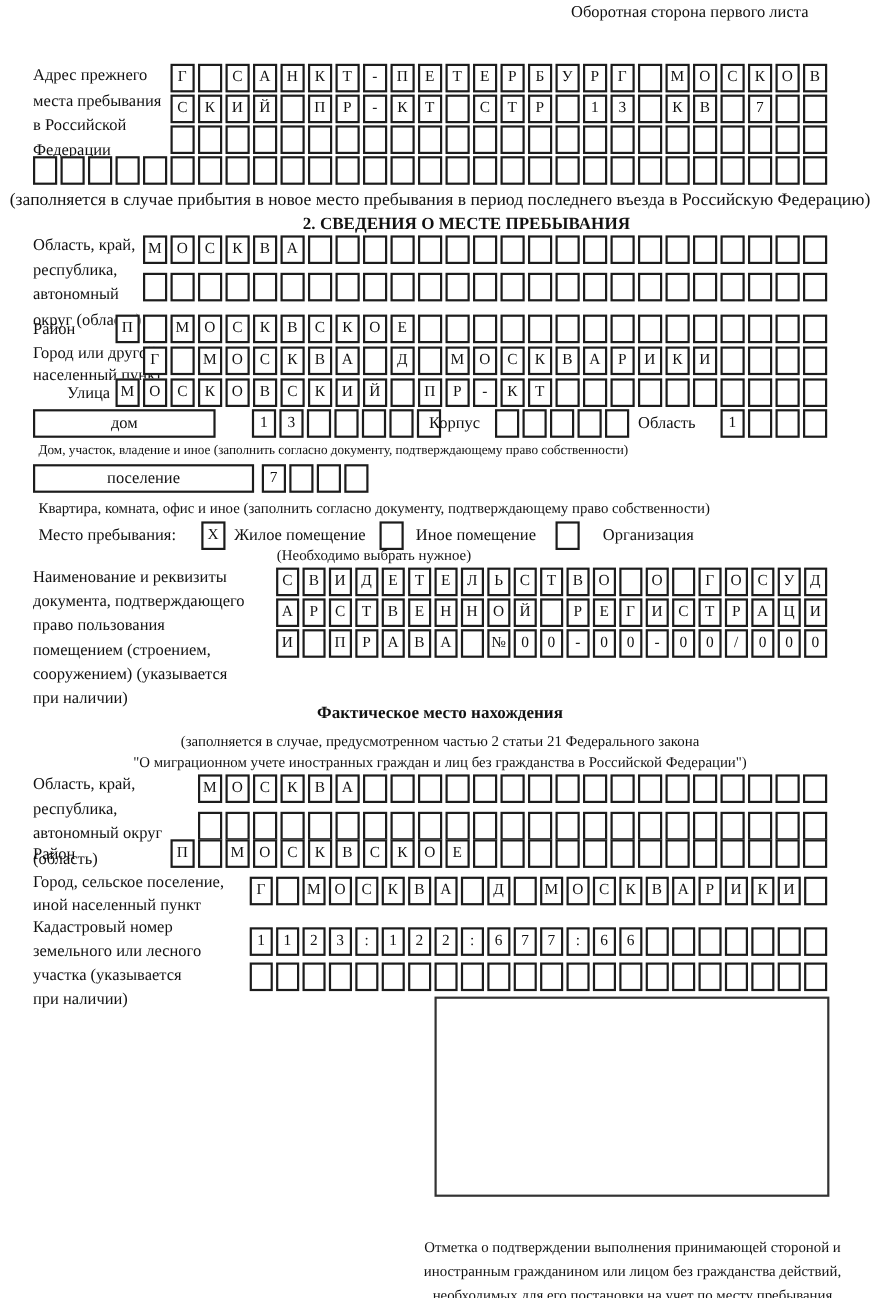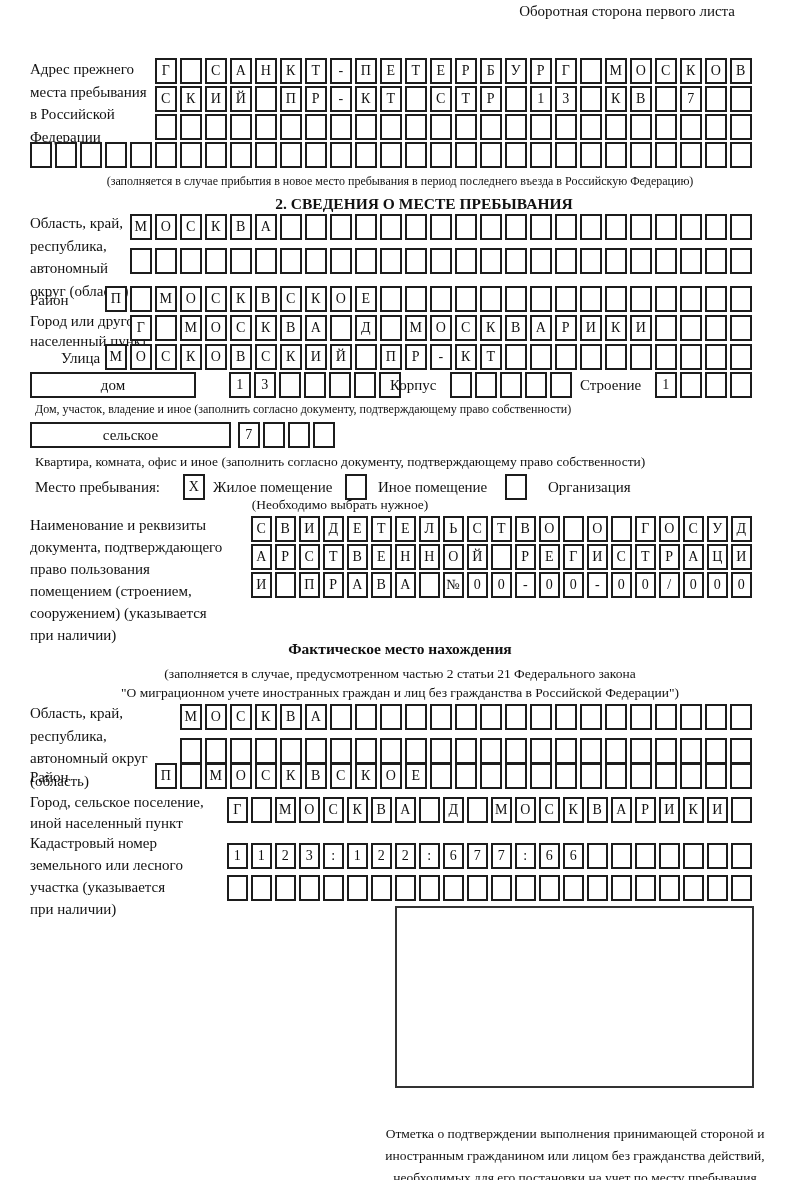--- a/index.html
+++ b/index.html
@@ -2,21 +2,21 @@
 <html lang="ru"><head>
 <meta charset="utf-8">
 <style>
   html,body{margin:0;padding:0;}
   body{
     width:800px;height:1180px;position:relative;background:#ffffff;
     font-family:"Liberation Serif", serif;color:#111;overflow:hidden;
   }
   .abs{position:absolute;}
   .lbl{font-size:15px;line-height:22.5px;white-space:pre-line;}
-  .note{font-size:12px;line-height:17px;}
+  .note{font-size:16px;line-height:17px;}
   .title{font-size:15.5px;font-weight:bold;}
   .center{text-align:center;}
   .cellrow{position:absolute;white-space:nowrap;height:26px;}
   .cell{
     display:inline-block;box-sizing:border-box;width:21.5px;height:26px;
     border:2px solid #1c1c1c;margin-right:3.5px;vertical-align:top;
     text-align:center;font-size:14px;line-height:22px;background:#fff;
   }
   .tight .cell{width:20.5px;margin-right:3.5px;}
   .widebox{
@@ -57,25 +57,25 @@
 населенный пункт</div>
 <div class="cellrow" style="left:130px;top:315px;"><span class="cell">Г</span><span class="cell"></span><span class="cell">М</span><span class="cell">О</span><span class="cell">С</span><span class="cell">К</span><span class="cell">В</span><span class="cell">А</span><span class="cell"></span><span class="cell">Д</span><span class="cell"></span><span class="cell">М</span><span class="cell">О</span><span class="cell">С</span><span class="cell">К</span><span class="cell">В</span><span class="cell">А</span><span class="cell">Р</span><span class="cell">И</span><span class="cell">К</span><span class="cell">И</span><span class="cell"></span><span class="cell"></span><span class="cell"></span><span class="cell"></span></div>
 
 <div class="abs lbl" style="left:30px;top:347px;margin-left:31px;">Улица</div>
 <div class="cellrow" style="left:105px;top:344px;"><span class="cell">М</span><span class="cell">О</span><span class="cell">С</span><span class="cell">К</span><span class="cell">О</span><span class="cell">В</span><span class="cell">С</span><span class="cell">К</span><span class="cell">И</span><span class="cell">Й</span><span class="cell"></span><span class="cell">П</span><span class="cell">Р</span><span class="cell">-</span><span class="cell">К</span><span class="cell">Т</span><span class="cell"></span><span class="cell"></span><span class="cell"></span><span class="cell"></span><span class="cell"></span><span class="cell"></span><span class="cell"></span><span class="cell"></span><span class="cell"></span><span class="cell"></span></div>
 
 <div class="widebox" style="left:30px;top:372px;width:166px;">дом</div>
 <div class="cellrow" style="left:205px;top:372px;padding-left:24px;"><span class="cell">1</span><span class="cell">3</span><span class="cell"></span><span class="cell"></span><span class="cell"></span><span class="cell"></span><span class="cell"></span></div>
 <div class="abs inline-lbl" style="left:390px;top:372px;">Корпус</div>
 <div class="cellrow" style="left:450px;top:372px;"><span class="cell"></span><span class="cell"></span><span class="cell"></span><span class="cell"></span><span class="cell"></span></div>
-<div class="abs inline-lbl" style="left:580px;top:372px;">Строение</div>
+<div class="abs inline-lbl" style="left:580px;top:372px;">Область</div>
 <div class="cellrow" style="left:655px;top:372px;"><span class="cell">1</span><span class="cell"></span><span class="cell"></span><span class="cell"></span></div>
 <div class="abs" style="left:35px;top:402px;font-size:12px;">Дом, участок, владение и иное (заполнить согласно документу, подтверждающему право собственности)</div>
 
-<div class="widebox" style="left:30px;top:422px;width:201px;">сельское</div>
+<div class="widebox" style="left:30px;top:422px;width:201px;">поселение</div>
 <div class="cellrow" style="left:238px;top:422px;"><span class="cell">7</span><span class="cell"></span><span class="cell"></span><span class="cell"></span></div>
 <div class="abs" style="left:35px;top:454px;font-size:13.5px;">Квартира, комната, офис и иное (заполнить согласно документу, подтверждающему право собственности)</div>
 
 <div class="abs inline-lbl" style="left:35px;top:474px;">Место пребывания:</div>
 <span class="cell abs" style="left:183px;top:474px;">X</span>
 <div class="abs inline-lbl" style="left:213px;top:474px;">Жилое помещение</div>
 <span class="cell abs" style="left:345px;top:474px;"></span>
 <div class="abs inline-lbl" style="left:378px;top:474px;">Иное помещение</div>
 <span class="cell abs" style="left:505px;top:474px;"></span>
 <div class="abs inline-lbl" style="left:548px;top:474px;">Организация</div>

